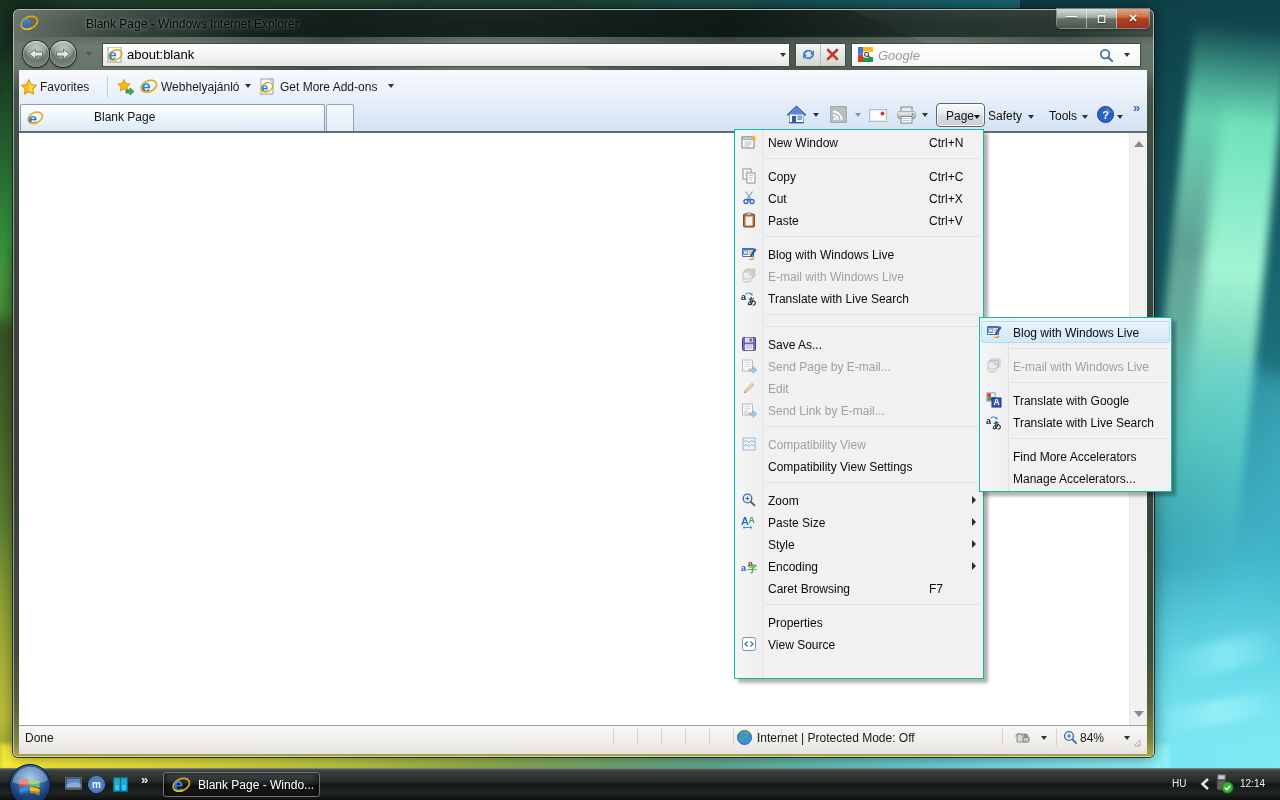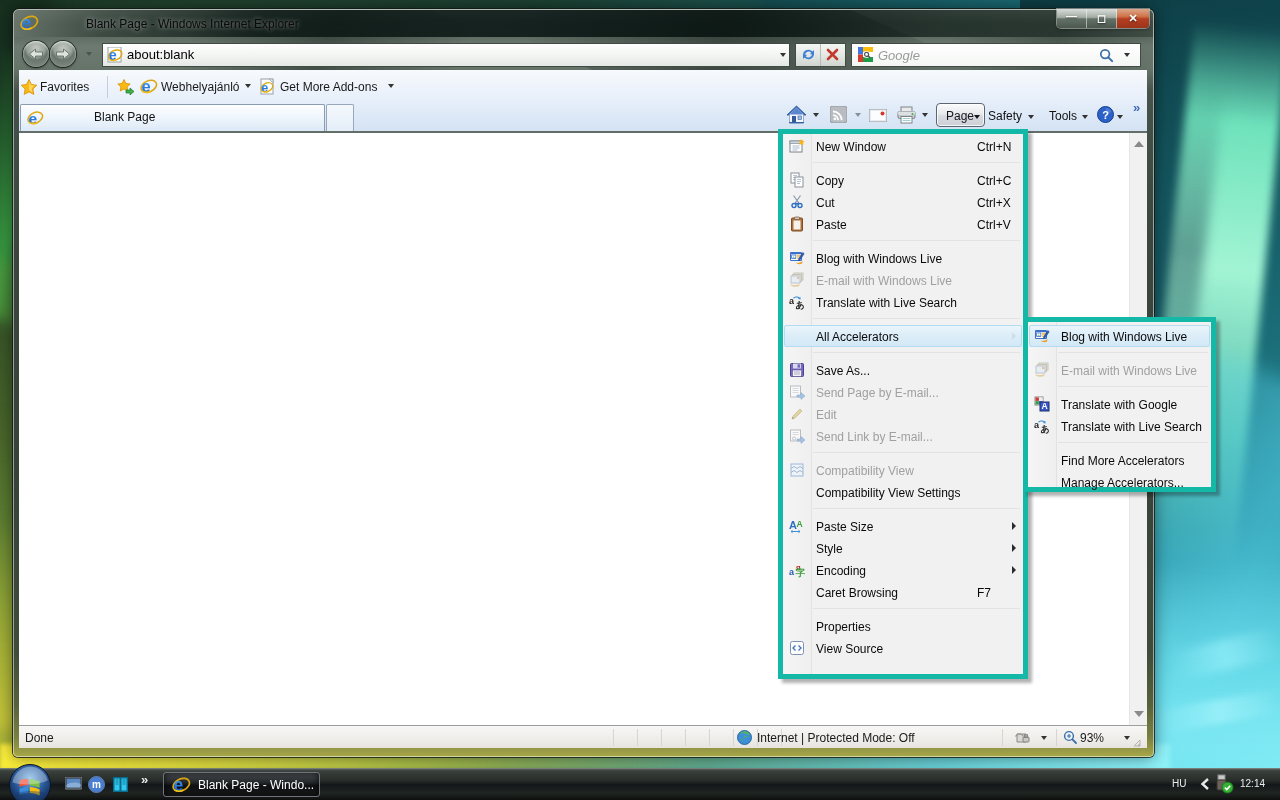--- a/index.html
+++ b/index.html
@@ -44,24 +44,24 @@
 #tabtxt{position:absolute;left:46px;top:110px;font-size:12px;color:#111;margin-left:48px;}
 .cmdtxt{position:absolute;top:109px;font-size:12px;color:#111;}
 #pagebtn{position:absolute;left:936px;top:103px;width:49px;height:24px;border:1px solid #5c6670;border-radius:4px;box-sizing:border-box;
  background:linear-gradient(180deg,#fbfbfc 0%,#e8e9ec 45%,#d8dadf 55%,#cdd0d6 100%);box-shadow:inset 0 0 0 1px rgba(255,255,255,.8);}
 
 #ctop{position:absolute;left:19px;top:131px;width:1128px;height:2px;background:#646e68;}
 #content{position:absolute;left:19px;top:133px;width:1128px;height:592px;background:#fff;}
 #scroll{position:absolute;left:1129px;top:133px;width:18px;height:592px;background:#f1f1f1;border-left:1px solid #e6e6e6;box-sizing:border-box;}
 .scarr{position:absolute;left:4px;width:0;height:0;}
 
-#status{position:absolute;left:19px;top:725px;width:1128px;height:23px;background:linear-gradient(180deg,#f8f7f5 0%,#efedea 60%,#e7e4e0 100%);border-top:1px solid #9aa0a0;box-sizing:border-box;font-size:12px;color:#1a1a1a;}
+#status{position:absolute;left:19px;top:725px;width:1128px;height:29px;background:linear-gradient(180deg,#f8f7f5 0%,#efedea 60%,#e7e4e0 100%);border-top:1px solid #9aa0a0;box-sizing:border-box;font-size:12px;color:#1a1a1a;}
 .stsep{position:absolute;top:3px;height:17px;border-left:1px solid #d8d5d0;}
 
-.menu{position:absolute;background:#f1f1f1;border:5px solid #14b8a6;box-sizing:border-box;box-shadow:4px 4px 3px rgba(0,0,0,.3);margin-left:44px;}
+.menu{position:absolute;background:#f1f1f1;border:1px solid #14b8a6;box-sizing:border-box;box-shadow:4px 4px 3px rgba(0,0,0,.3);}
 .gutter{position:absolute;left:0;top:0;width:28px;height:100%;border-right:1px solid #e2e2e2;background:linear-gradient(90deg,#f5f5f5,#efefef);}
 .mi{position:relative;height:22px;font-size:12px;color:#0a0a0a;}
 .mi .lbl{position:absolute;left:33px;top:5px;white-space:nowrap;}
 .mi .sc{position:absolute;left:194px;top:5px;text-align:center;}
 .mi.gray{color:#a0a0a0;}
 .mi .ic{position:absolute;left:6px;top:3px;width:16px;height:16px;}
 .msep{height:12px;position:relative;}
 .msep:after{content:"";position:absolute;left:30px;right:3px;top:5px;border-top:1px solid #e2e2e2;}
 .marr{position:absolute;right:7px;top:7px;width:0;height:0;border-left:4px solid #2b2b2b;border-top:4px solid transparent;border-bottom:4px solid transparent;}
 .hirow{position:absolute;left:1px;right:1px;height:22px;border:1px solid #b3dcf0;border-radius:2px;background:linear-gradient(180deg,#eaf5fb 0%,#dcedf8 50%,#d3e9f7 100%);box-sizing:border-box;}
@@ -279,21 +279,21 @@
         <rect x="9" y="7" width="6" height="5" rx="1" fill="#c9c9c5" stroke="#84847f"></rect>
         <rect x="10.5" y="4.8" width="3" height="2.6" fill="none" stroke="#84847f"></rect>
       </svg>
 <div class="ddarrow" style="left:1022px;top:10px"></div>
 <div class="stsep" style="left:1037px"></div>
 <svg class="abs" style="left:1044px;top:4px" width="15" height="15" viewBox="0 0 15 15">
         <circle cx="6" cy="6" r="4.4" fill="#eaf3fb" stroke="#3b6ea5" stroke-width="1.4"></circle>
         <path d="M9.4 9.4l3.6 3.6" stroke="#3b6ea5" stroke-width="1.8" stroke-linecap="round"></path>
         <path d="M4 6h4M6 4v4" stroke="#3b6ea5" stroke-width="1.1"></path>
       </svg>
-<div style="position:absolute;left:1061px;top:5px;">93%</div>
+<div style="position:absolute;left:1061px;top:5px;">84%</div>
 <div class="ddarrow" style="left:1105px;top:10px"></div>
 <svg class="abs" style="left:1114px;top:13px" width="8" height="8" viewBox="0 0 8 8">
         <path d="M7 1v6H1z" fill="none" stroke="#b8b5b0" stroke-width="1"></path>
         <path d="M7 4v3H4z" fill="#b8b5b0"></path>
       </svg>
 </div>
 <div id="menuwrap">
 <div class="menu" style="left:734px;top:129px;width:250px;height:550px;">
 <div class="gutter"></div>
 <div style="position:relative;padding-top:1px;">
@@ -362,25 +362,20 @@
           </div>
 <div class="mi">
             <svg class="ic" viewBox="0 0 16 16">
               <text x="0" y="10" font-size="9" font-weight="bold" fill="#222" font-family="Liberation Sans">a</text>
               <text x="6.5" y="14" font-size="9" font-weight="bold" fill="#222" font-family="Liberation Sans">あ</text>
               <path d="M4 4c1.5-2 5-2 6.5-.5l.8-.8.4 2.8-2.8-.4.8-.8C8.5 3 6 3.2 5 4.6z" fill="#3d8fd6"></path>
             </svg>
             <span class="lbl">Translate with Live Search</span>
           </div>
 <div class="msep"></div>
-<div class="mi" id="allacc">
-            <div class="hirow" style="top:0"></div>
-            <span class="lbl" style="z-index:2">All Accelerators</span>
-            <div class="marr" style="border-left-color:#cfdde6;z-index:2"></div>
-          </div>
 <div class="msep"></div>
 <div class="mi">
             <svg class="ic" viewBox="0 0 16 16">
               <rect x="1.5" y="1.5" width="13" height="13" rx="1" fill="#7a68c8" stroke="#4a3f88"></rect>
               <rect x="4" y="1.5" width="8" height="5" fill="#d8dce8"></rect>
               <rect x="8.5" y="2.3" width="2.6" height="3.4" fill="#7a68c8"></rect>
               <rect x="3.5" y="8" width="9" height="6.5" fill="#f2f2f6" stroke="#4a3f88" stroke-width=".5"></rect>
               <path d="M5 10h6M5 12h6" stroke="#9a9ab8" stroke-width=".8"></path>
             </svg>
             <span class="lbl">Save As...</span>
@@ -415,20 +410,29 @@
               <rect x="2" y="2" width="12" height="12" fill="#eef4fa" stroke="#5a88c8"></rect>
               <path d="M2 6.5l3-2 3 2 3-2 3 2" fill="none" stroke="#5a88c8" stroke-width="1"></path>
               <path d="M2 10.5l3-2 3 2 3-2 3 2" fill="none" stroke="#5a88c8" stroke-width="1"></path>
             </svg>
             <span class="lbl">Compatibility View</span>
           </div>
 <div class="mi">
             <span class="lbl">Compatibility View Settings</span>
           </div>
 <div class="msep"></div>
+<div class="mi">
+            <svg class="ic" viewBox="0 0 16 16">
+              <circle cx="6.5" cy="6.5" r="4.3" fill="#eaf3fb" stroke="#3b6ea5" stroke-width="1.3"></circle>
+              <path d="M4.5 6.5h4M6.5 4.5v4" stroke="#2d6fc4" stroke-width="1.1"></path>
+              <path d="M9.8 9.8l3.6 3.6" stroke="#8a5a2a" stroke-width="2" stroke-linecap="round"></path>
+            </svg>
+            <span class="lbl">Zoom</span>
+            <div class="marr"></div>
+          </div>
 <div class="mi">
             <svg class="ic" viewBox="0 0 16 16">
               <text x="0" y="11" font-size="11" font-weight="bold" fill="#2d6fc4" font-family="Liberation Sans">A</text>
               <text x="7.5" y="9" font-size="8.5" font-weight="bold" fill="#3a9e3a" font-family="Liberation Sans">A</text>
               <path d="M2 13.5h9M2 13.5l1.5-1.2M2 13.5l1.5 1.2M11 13.5l-1.5-1.2M11 13.5l-1.5 1.2" stroke="#3d8fd6" stroke-width="1"></path>
             </svg>
             <span class="lbl">Paste Size</span>
             <div class="marr"></div>
           </div>
 <div class="mi">

